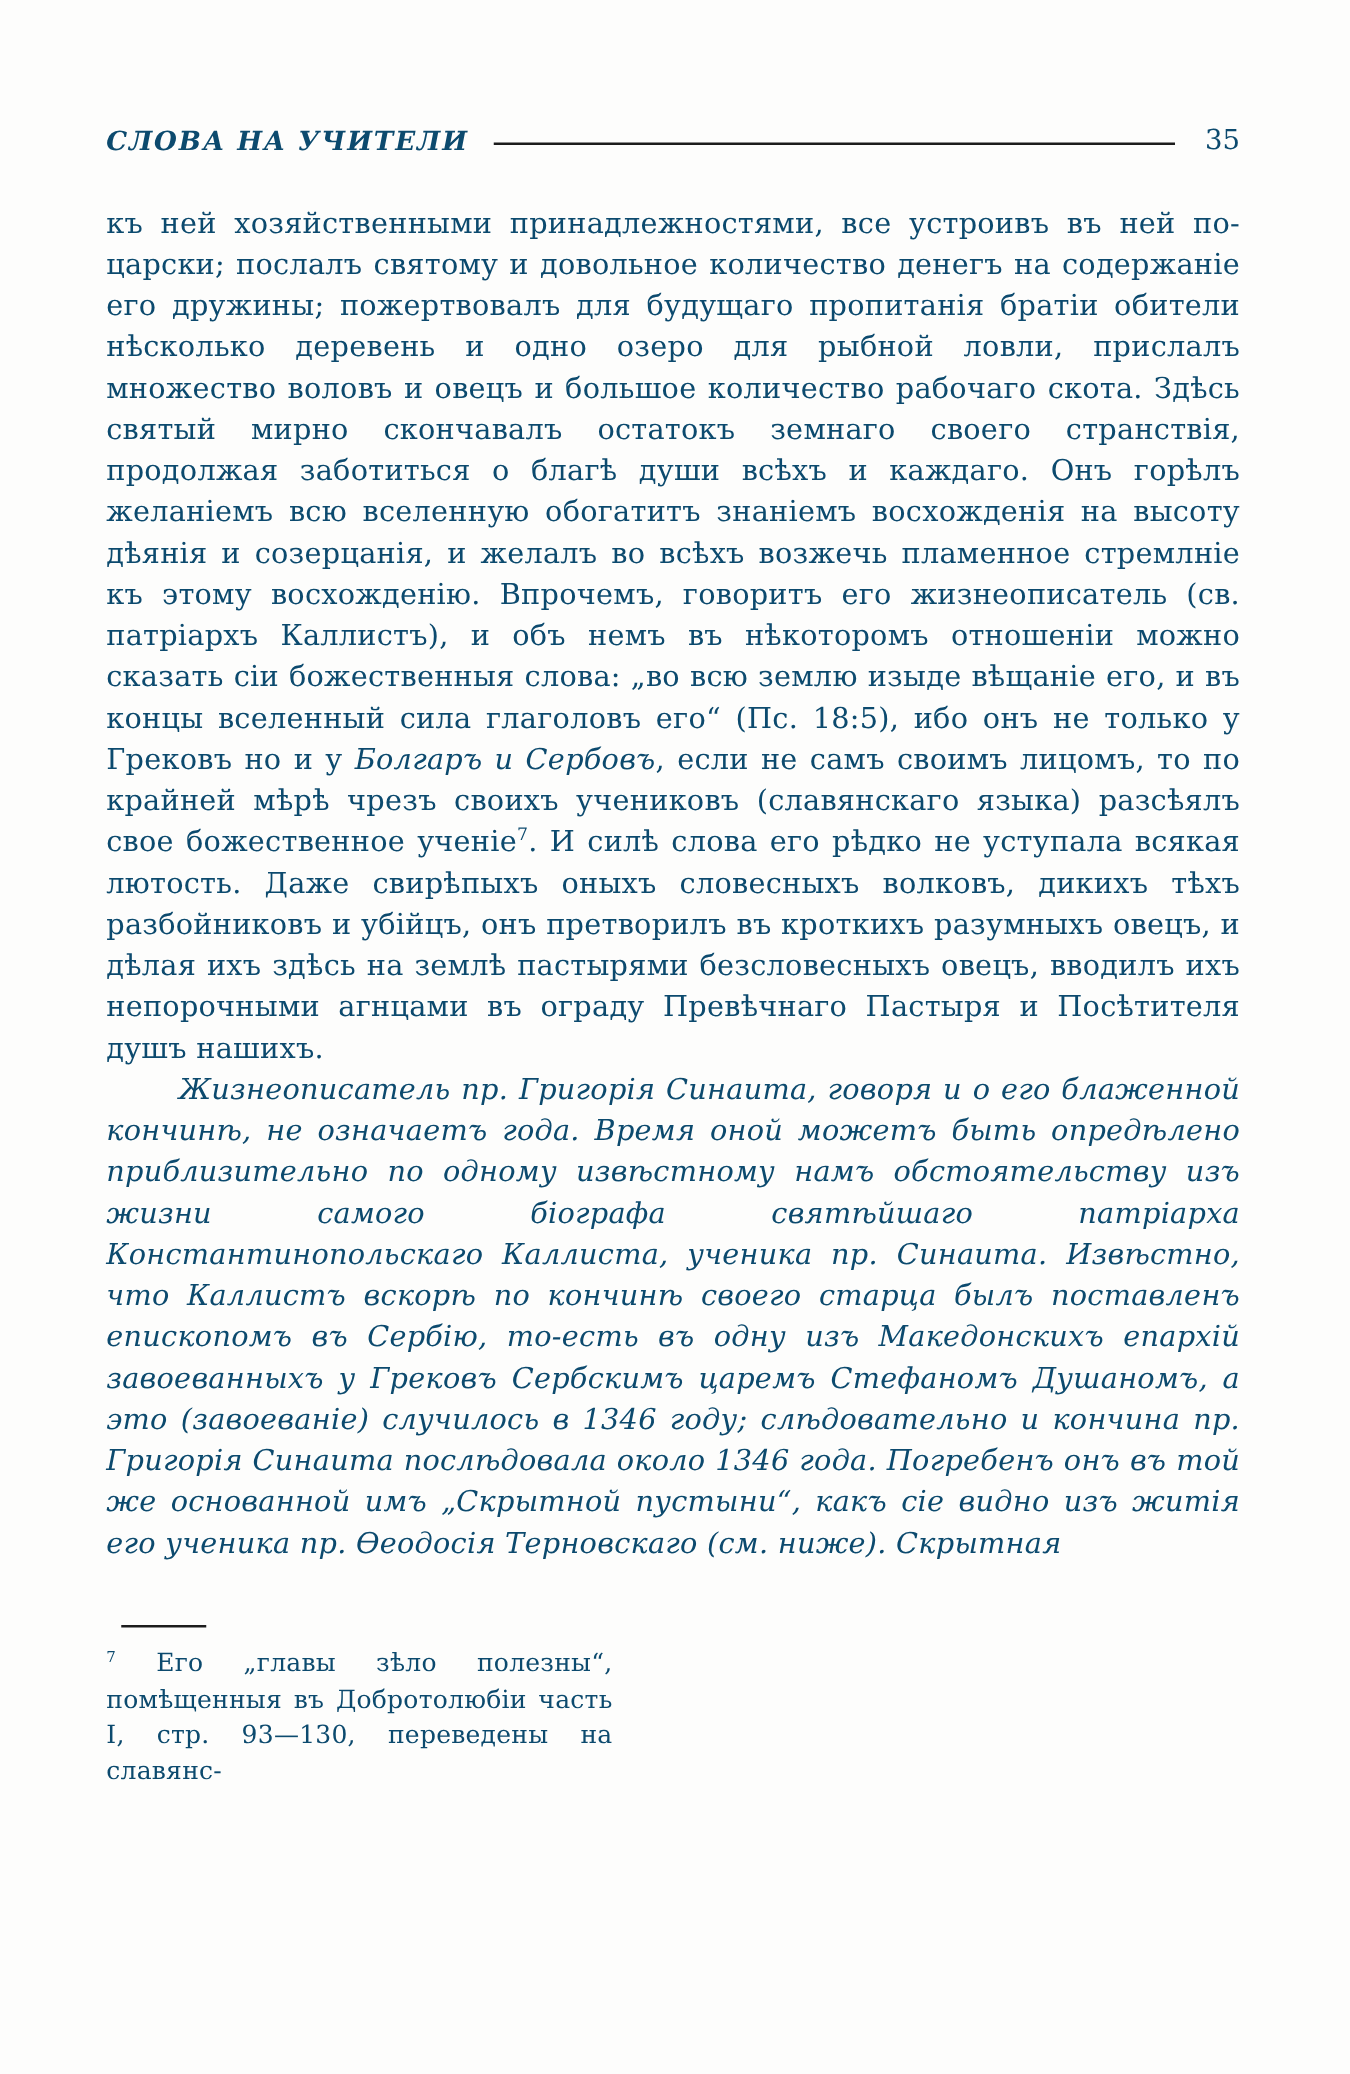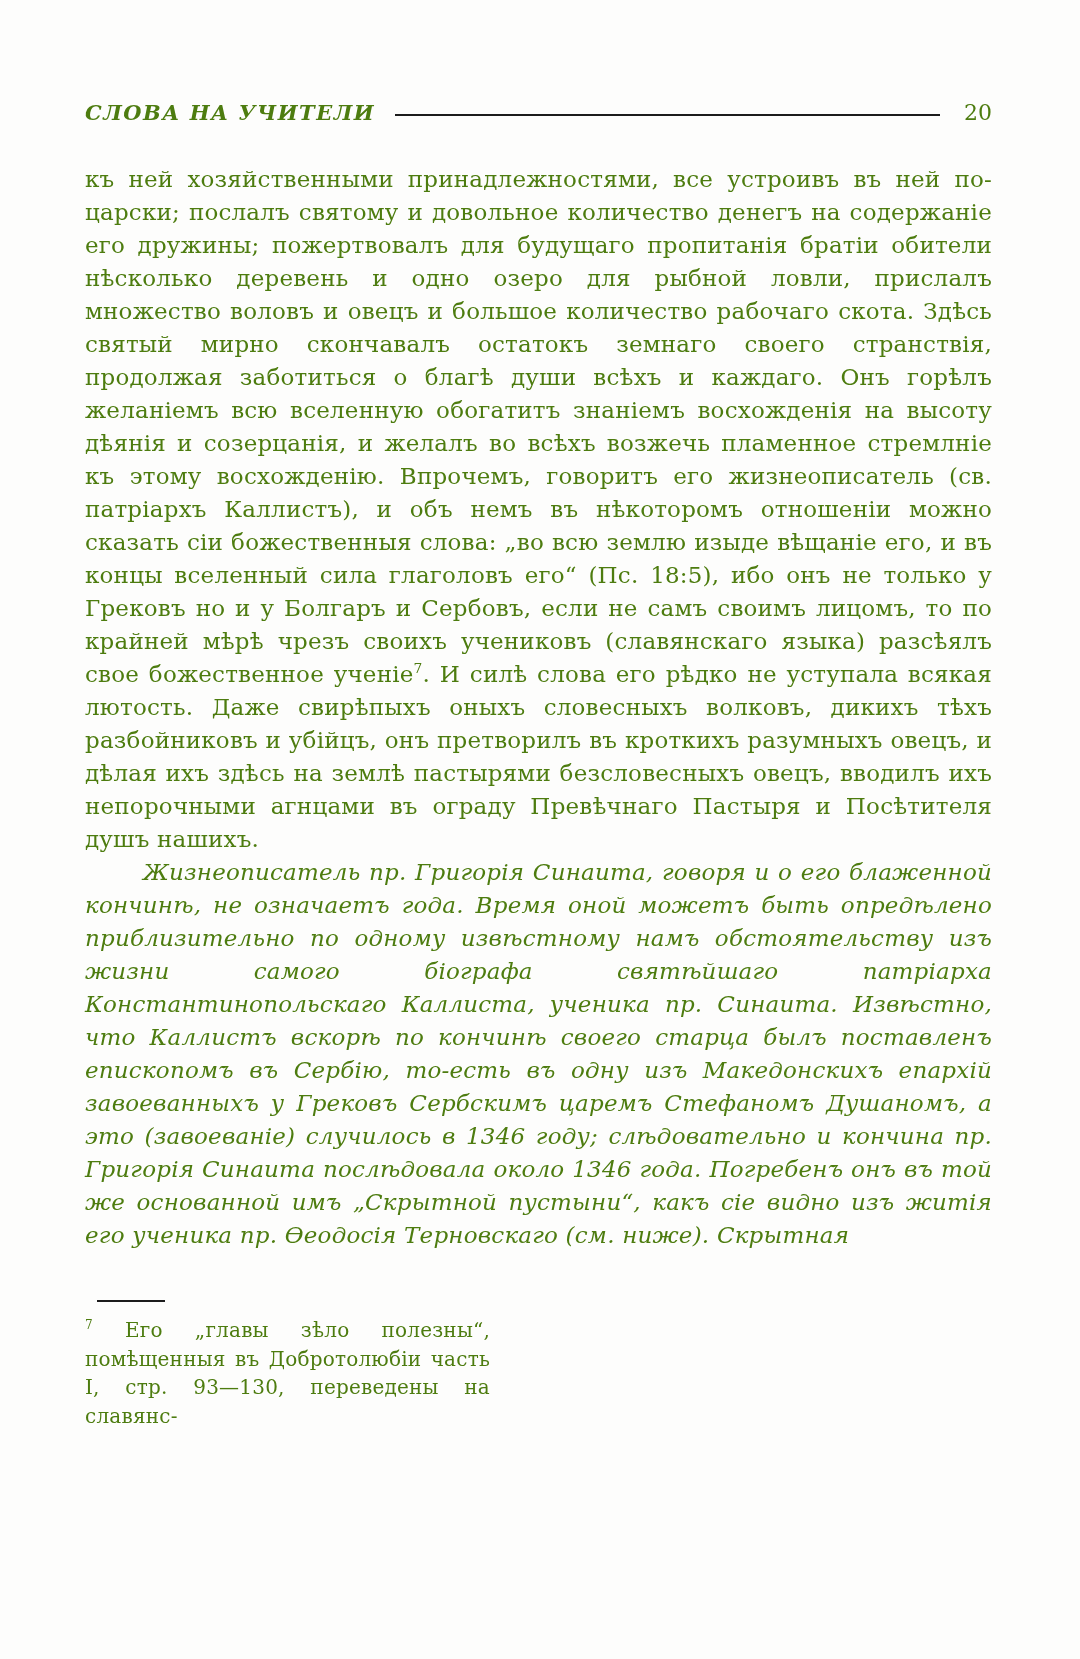--- a/index.html
+++ b/index.html
@@ -9,21 +9,21 @@
   }
   .page {
     position: relative;
     width: 1080px;
     height: 1659px;
     margin: 0 auto;
     background: #fdfdfc;
     box-sizing: border-box;
     padding: 100px 88px 0 85px;
     font-family: "DejaVu Serif", "Liberation Serif", serif;
-    color: #4d7c0f;
+    color: #0c4a6e;
     overflow: hidden;
   }
   .header {
     display: flex;
     align-items: center;
     gap: 14px;
   }
   .header-title {
     font-style: italic;
     font-weight: 600;
@@ -77,31 +77,31 @@
     margin-top: 14px;
   }
   .footnote-col {
     text-align: justify;
     font-size: 20px;
     line-height: 28.5px;
     letter-spacing: 0.2px;
   }
   .footnote-col.left { width: 405px; }
   .footnote-col.right { flex: 1; }
-  .italic { }
+  .italic { font-style: italic; }
 </style>
 </head>
 <body>
 
 <div class="page">
 
   <header class="header">
     <span class="header-title">СЛОВА НА УЧИТЕЛИ</span>
     <span class="header-rule"></span>
-    <span class="page-number">20</span>
+    <span class="page-number">35</span>
   </header>
 
   <main class="body-text" id="body-container">
       <p><span>къ ней хозяйственными принадлежностями, все устроивъ въ ней по-царски; послалъ святому и довольное количество денегъ на содержаніе его дружины; пожертвовалъ для будущаго пропитанія братіи обители нѣсколько деревень и одно озеро для рыбной ловли, прислалъ множество воловъ и овецъ и большое количество рабочаго скота. Здѣсь святый мирно скончавалъ остатокъ земнаго своего странствія, продолжая заботиться о благѣ души всѣхъ и каждаго. Онъ горѣлъ желаніемъ всю вселенную обогатитъ знаніемъ восхожденія на высоту дѣянія и созерцанія, и желалъ во всѣхъ возжечь пламенное стремлніе къ этому восхожденію. Впрочемъ, говоритъ его жизнеописатель (св. патріархъ Каллистъ), и объ немъ въ нѣкоторомъ отношеніи можно сказать сіи божественныя слова: „во всю землю изыде вѣщаніе его, и въ концы вселенный сила глаголовъ его“ (Пс. 18:5), ибо онъ не только у Грековъ но и у </span><span class="italic">Болгаръ и Сербовъ</span><span>, если не самъ своимъ лицомъ, то по крайней мѣрѣ чрезъ своихъ учениковъ (славянскаго языка) разсѣялъ свое божественное ученіе</span><sup>7</sup><span>. И силѣ слова его рѣдко не уступала всякая лютость. Даже свирѣпыхъ оныхъ словесныхъ волковъ, дикихъ тѣхъ разбойниковъ и убійцъ, онъ претворилъ въ кроткихъ разумныхъ овецъ, и дѣлая ихъ здѣсь на землѣ пастырями безсловесныхъ овецъ, вводилъ ихъ непорочными агнцами въ ограду Превѣчнаго Пастыря и Посѣтителя душъ нашихъ.</span></p>
       <p class="indent"><span>Жизнеописатель пр. Григорія Синаита, говоря и о его блаженной кончинѣ, не означаетъ года. Время оной можетъ быть опредѣлено приблизительно по одному извѣстному намъ обстоятельству изъ жизни самого біографа святѣйшаго патріарха Константинопольскаго Каллиста, ученика пр. Синаита. Извѣстно, что Каллистъ вскорѣ по кончинѣ своего старца былъ поставленъ епископомъ въ Сербію, то-есть въ одну изъ Македонскихъ епархій завоеванныхъ у Грековъ Сербскимъ царемъ Стефаномъ Душаномъ, а это (завоеваніе) случилось в 1346 году; слѣдовательно и кончина пр. Григорія Синаита послѣдовала около 1346 года. Погребенъ онъ въ той же основанной имъ „Скрытной пустыни“, какъ сіе видно изъ житія его ученика пр. Ѳеодосія Терновскаго (см. ниже). Скрытная</span></p>
     </main>
 
   <footer class="footnotes">
     <div class="footnote-rule"></div>
     <div class="footnote-columns">

